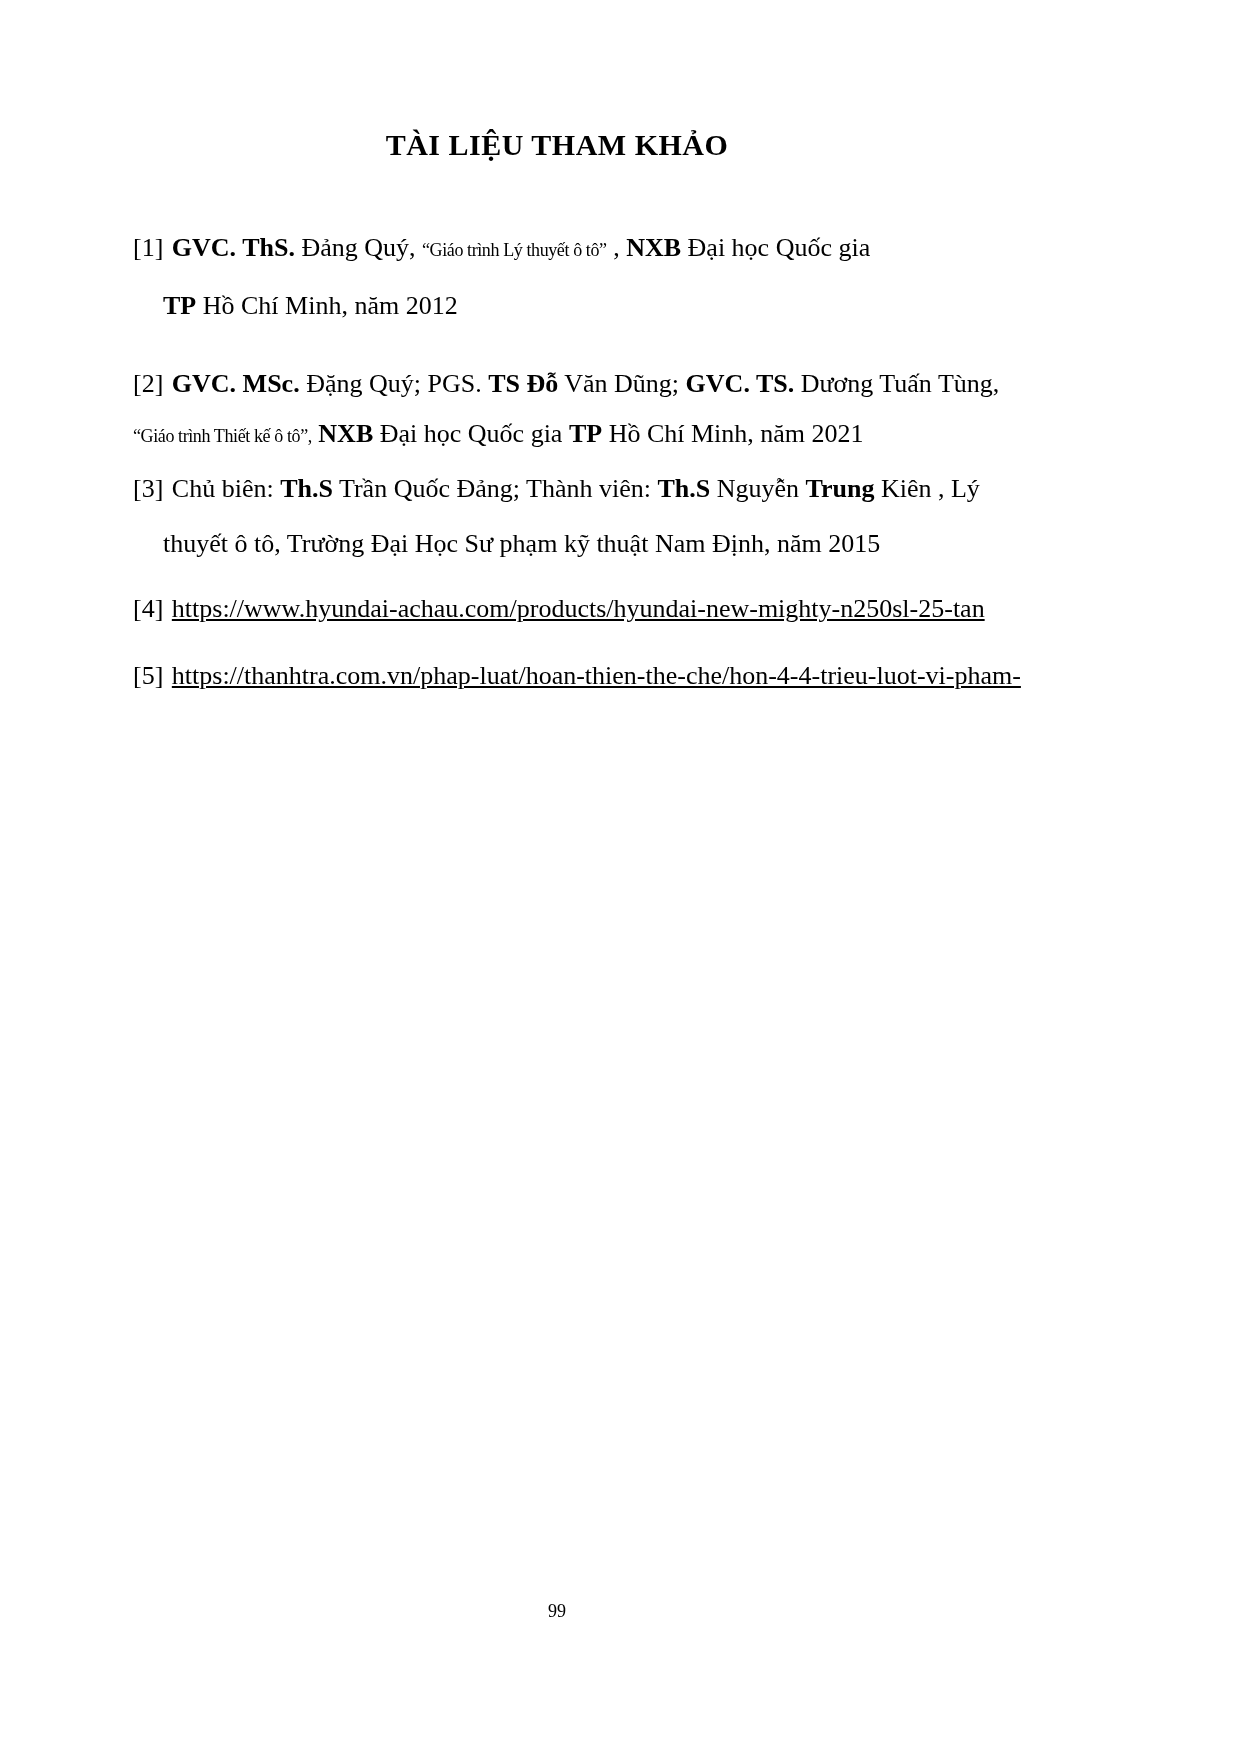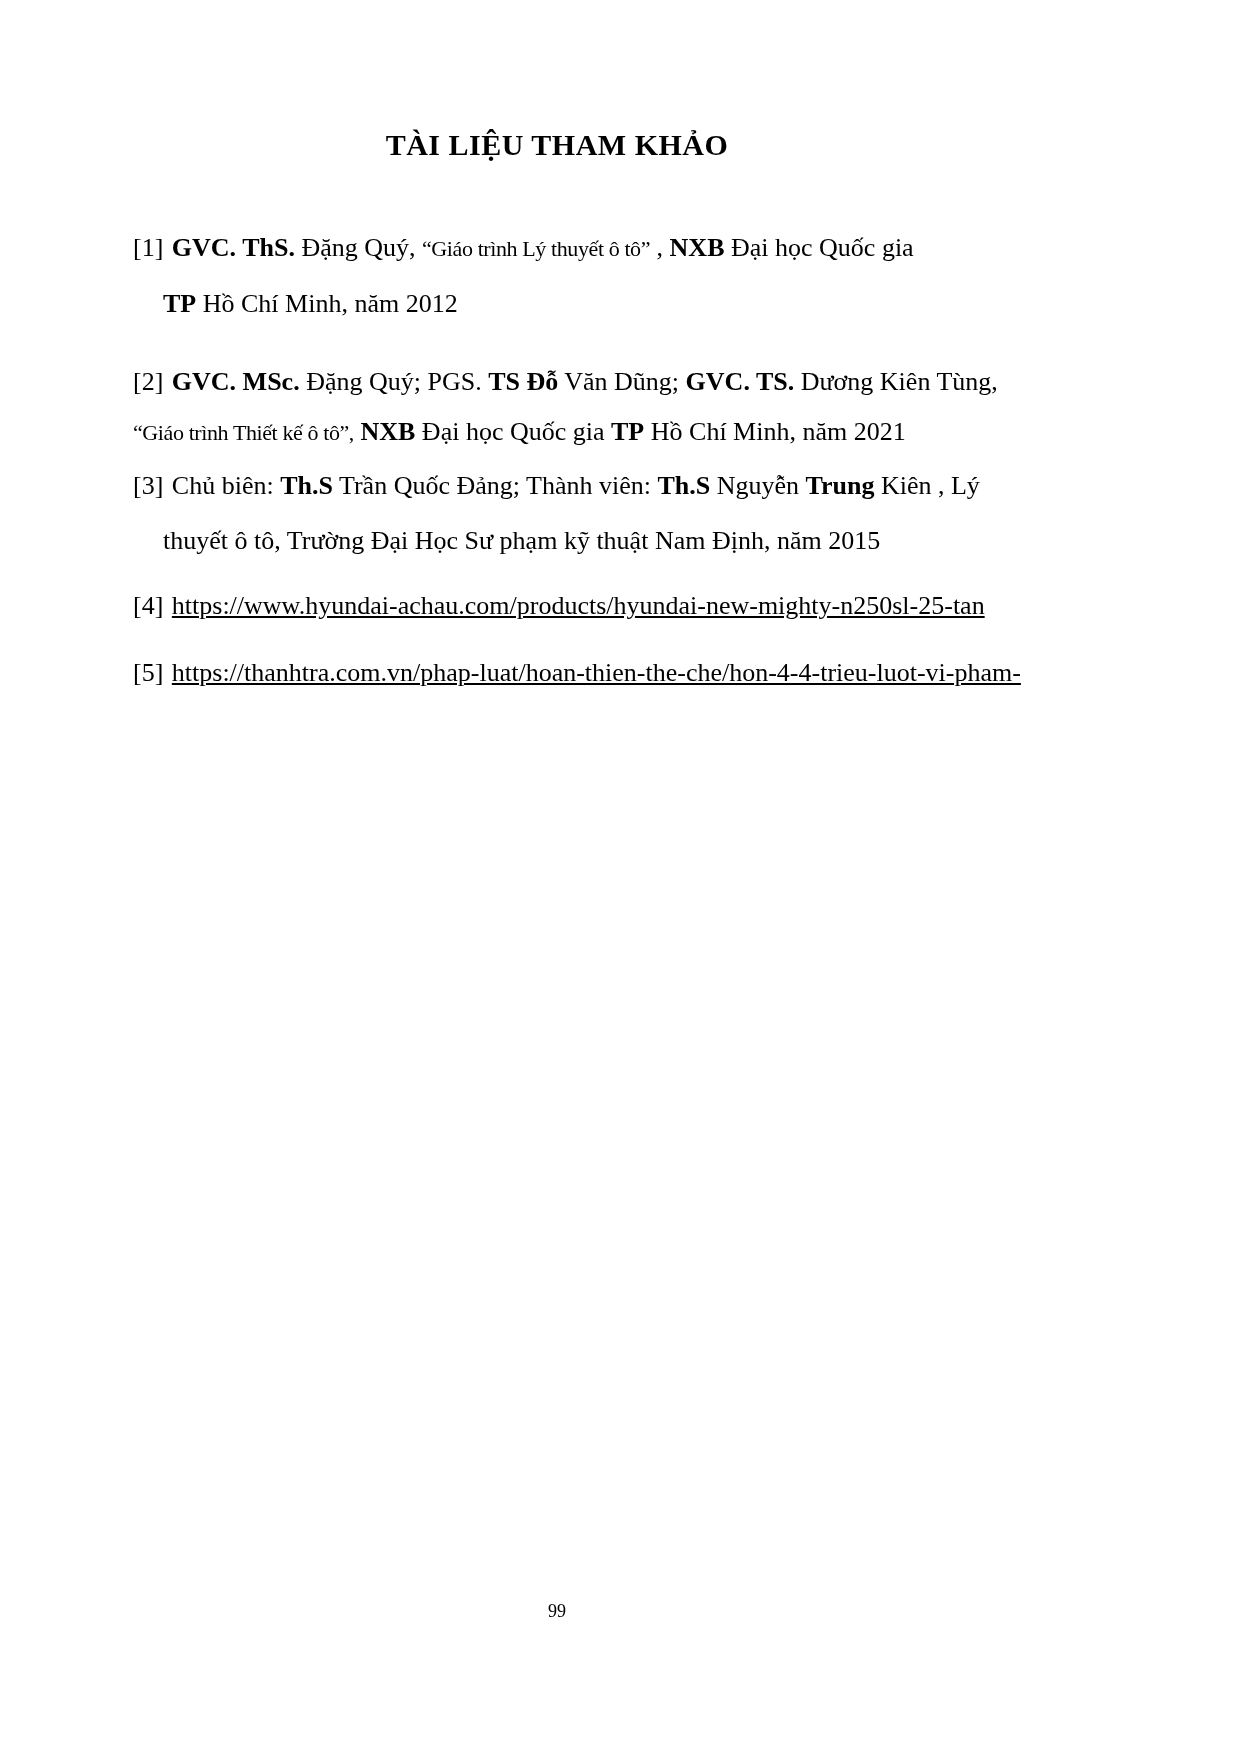--- a/index.html
+++ b/index.html
@@ -35,21 +35,21 @@
   .ref1 .ln { line-height: 55px; }
   .ref2 { margin-bottom: 0; }
   .ref2 .ln { line-height: 50px; }
   .ref3 { margin-bottom: 10px; }
   .ref4 { margin-bottom: 10px; }
   .ref5 .ln { line-height: 60px; }
   .ind { padding-left: 30px; }
   .b { font-weight: bold; }
   .i { }
   .condensed {
-    font-size: 22px;
+    font-size: 18px;
     letter-spacing: -0.4px;
   }
   .lbl { margin-right: 2px; }
   a.url {
     color: #000000;
     text-decoration: underline;
     cursor: pointer;
     text-align: right;
   }
   .pageno {
@@ -66,31 +66,31 @@
 
 <div class="page">
 
   <div class="doc-title">TÀI LIỆU THAM KHẢO</div>
 
   <div class="refs">
 
     <div class="ref ref1">
       <div class="ln">
         <span class="lbl">[1]</span>
-        <span class="b">GVC. ThS.</span><span> Đặng Quý, </span><span class="condensed">“Giáo trình Lý thuyết ô tô”</span><span> , </span><span class="b">NXB</span><span> Đại học Quốc gia</span>
+        <span class="b">GVC. ThS.</span><span> Đảng Quý, </span><span class="condensed">“Giáo trình Lý thuyết ô tô”</span><span> , </span><span class="b">NXB</span><span> Đại học Quốc gia</span>
       </div>
       <div class="ln ind">
         <span class="b">TP</span><span> Hồ Chí Minh, năm 2012</span>
       </div>
     </div>
 
     <div class="ref ref2">
       <div class="ln">
         <span class="lbl">[2]</span>
-        <span class="b">GVC. MSc.</span><span> Đặng Quý; PGS. </span><span class="b">TS Đỗ</span><span> Văn Dũng; </span><span class="b">GVC. TS.</span><span> Dương Kiên Tùng,</span>
+        <span class="b">GVC. MSc.</span><span> Đặng Quý; PGS. </span><span class="b">TS Đỗ</span><span> Văn Dũng; </span><span class="b">GVC. TS.</span><span> Dương Tuấn Tùng,</span>
       </div>
       <div class="ln">
         <span class="condensed">“Giáo trình Thiết kế ô tô”,</span><span class="b"> NXB</span><span> Đại học Quốc gia </span><span class="b">TP</span><span> Hồ Chí Minh, năm 2021</span>
       </div>
     </div>
 
     <div class="ref ref3">
       <div class="ln">
         <span class="lbl">[3]</span>
         <span>Chủ biên: </span><span class="b">Th.S</span><span> Trần Quốc Đảng; Thành viên: </span><span class="b">Th.S</span><span> Nguyễn </span><span class="b">Trung</span><span> Kiên , </span><span class="i">Lý</span>

